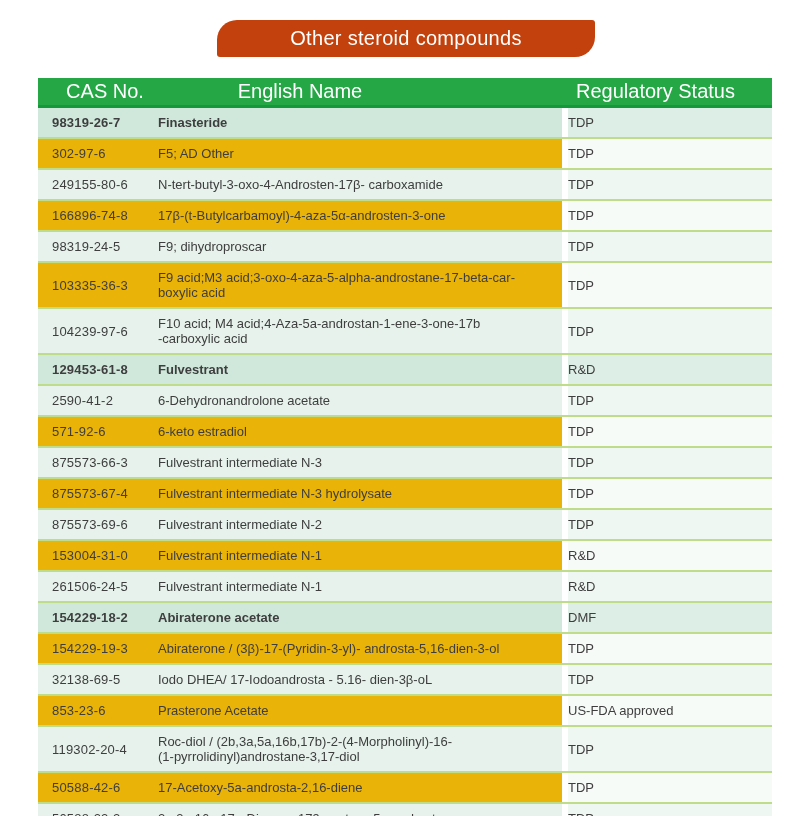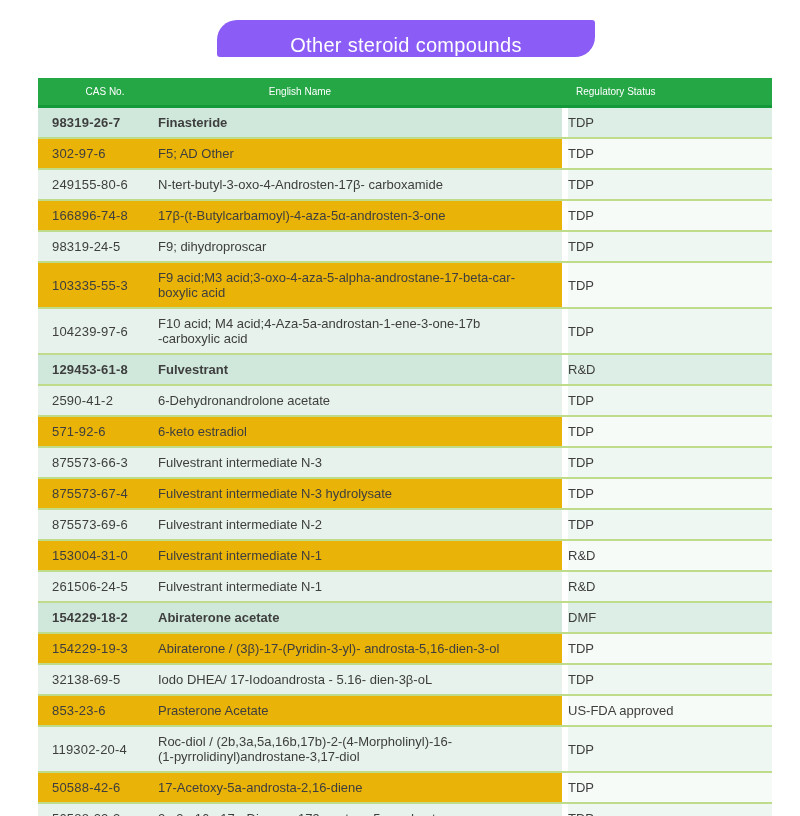--- a/index.html
+++ b/index.html
@@ -15,43 +15,43 @@
     width: 800px;
     height: 816px;
     position: relative;
   }
   .banner {
     position: absolute;
     left: 217px;
     top: 20px;
     width: 378px;
     height: 37px;
-    background: #8b5cf6;
+    background: #c2410c;
     border-radius: 20px 3px 20px 3px;
     display: flex;
-    align-items: flex-end;
+    align-items: center;
     justify-content: center;
     color: #ffffff;
     font-size: 20px;
     letter-spacing: 0.3px;
   }
   .table {
     position: absolute;
     left: 38px;
     top: 78px;
     width: 734px;
   }
   .thead {
     display: flex;
     background: #25a746;
     border-bottom: 3px solid #13993a;
     height: 27px;
     align-items: center;
     color: #ffffff;
-    font-size: 10px;
+    font-size: 20px;
   }
   .th-cas {
     width: 112px;
     flex: none;
     text-align: center;
     text-indent: 22px;
     box-sizing: border-box;
   }
   .th-name {
     width: 412px;
@@ -149,21 +149,21 @@
     <div class="td status">TDP</div>
   </div>
 
   <div class="tr mint">
     <div class="td cas">98319-24-5</div>
     <div class="td name">F9; dihydroproscar</div>
     <div class="td status">TDP</div>
   </div>
 
   <div class="tr light">
-    <div class="td cas">103335-55-3</div>
+    <div class="td cas">103335-36-3</div>
     <div class="td name">F9 acid;M3 acid;3-oxo-4-aza-5-alpha-androstane-17-beta-car-
 boxylic acid</div>
     <div class="td status">TDP</div>
   </div>
 
   <div class="tr mint">
     <div class="td cas">104239-97-6</div>
     <div class="td name">F10 acid; M4 acid;4-Aza-5a-androstan-1-ene-3-one-17b
 -carboxylic acid</div>
     <div class="td status">TDP</div>

